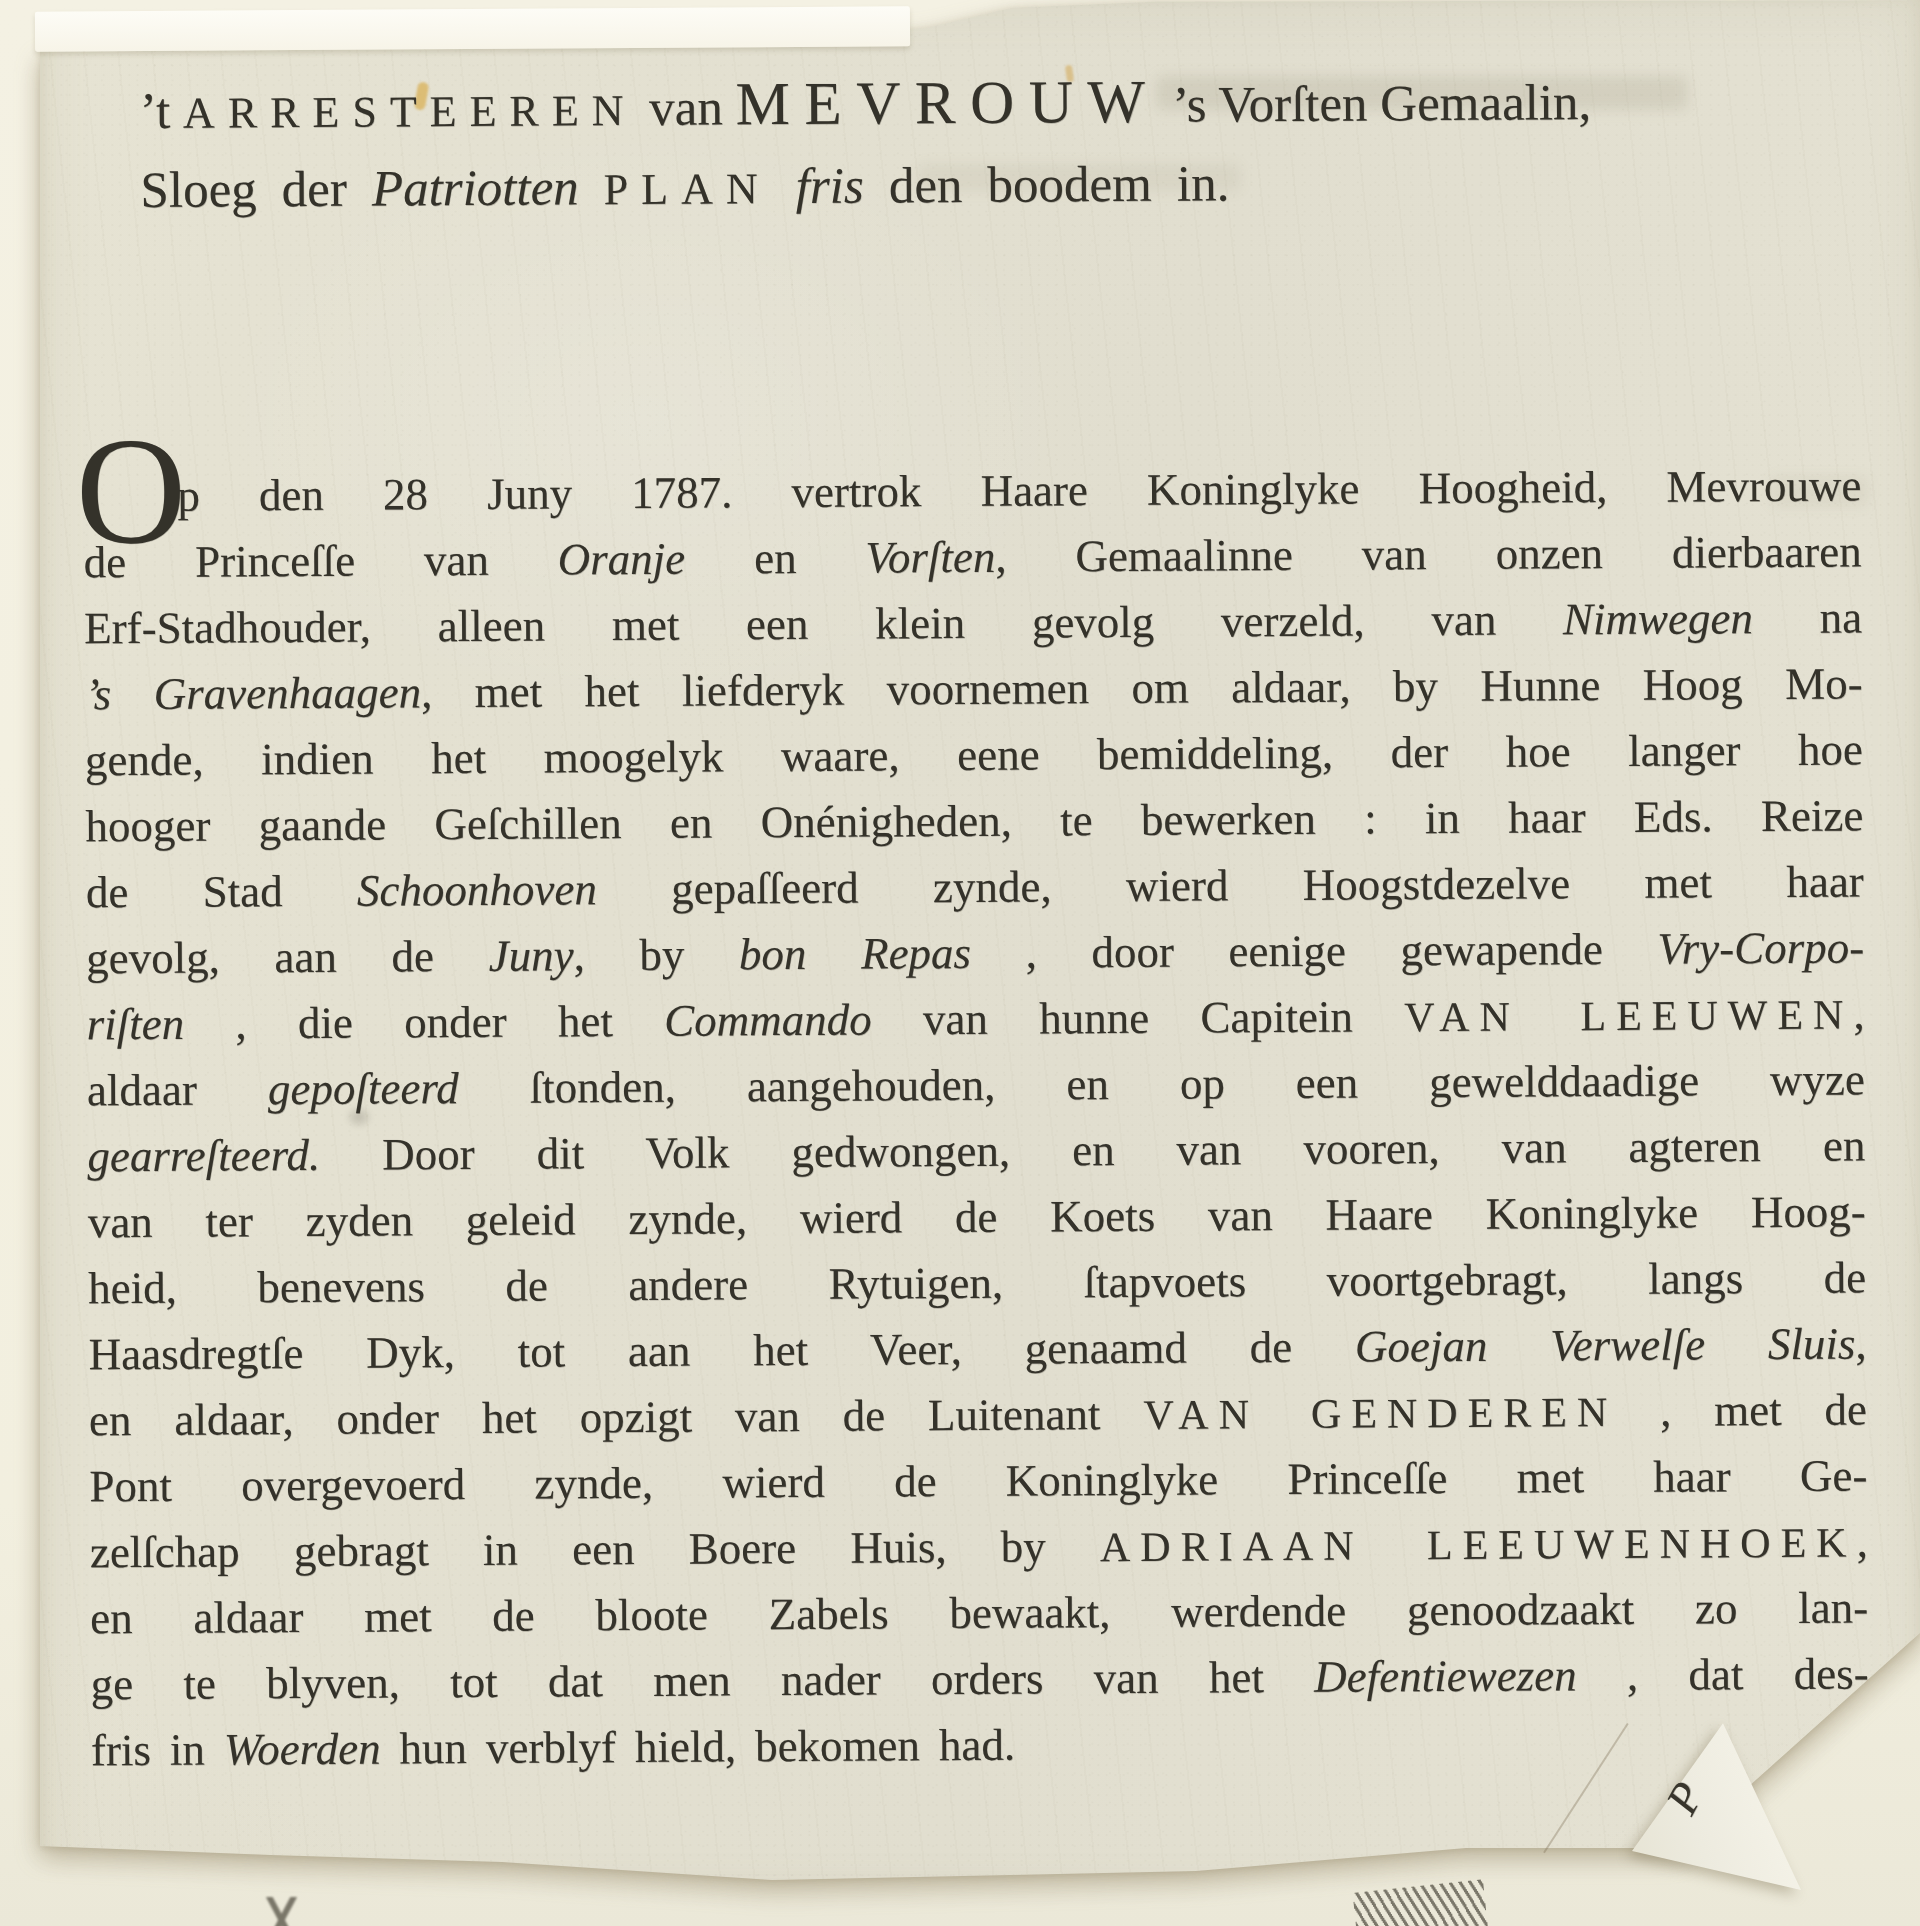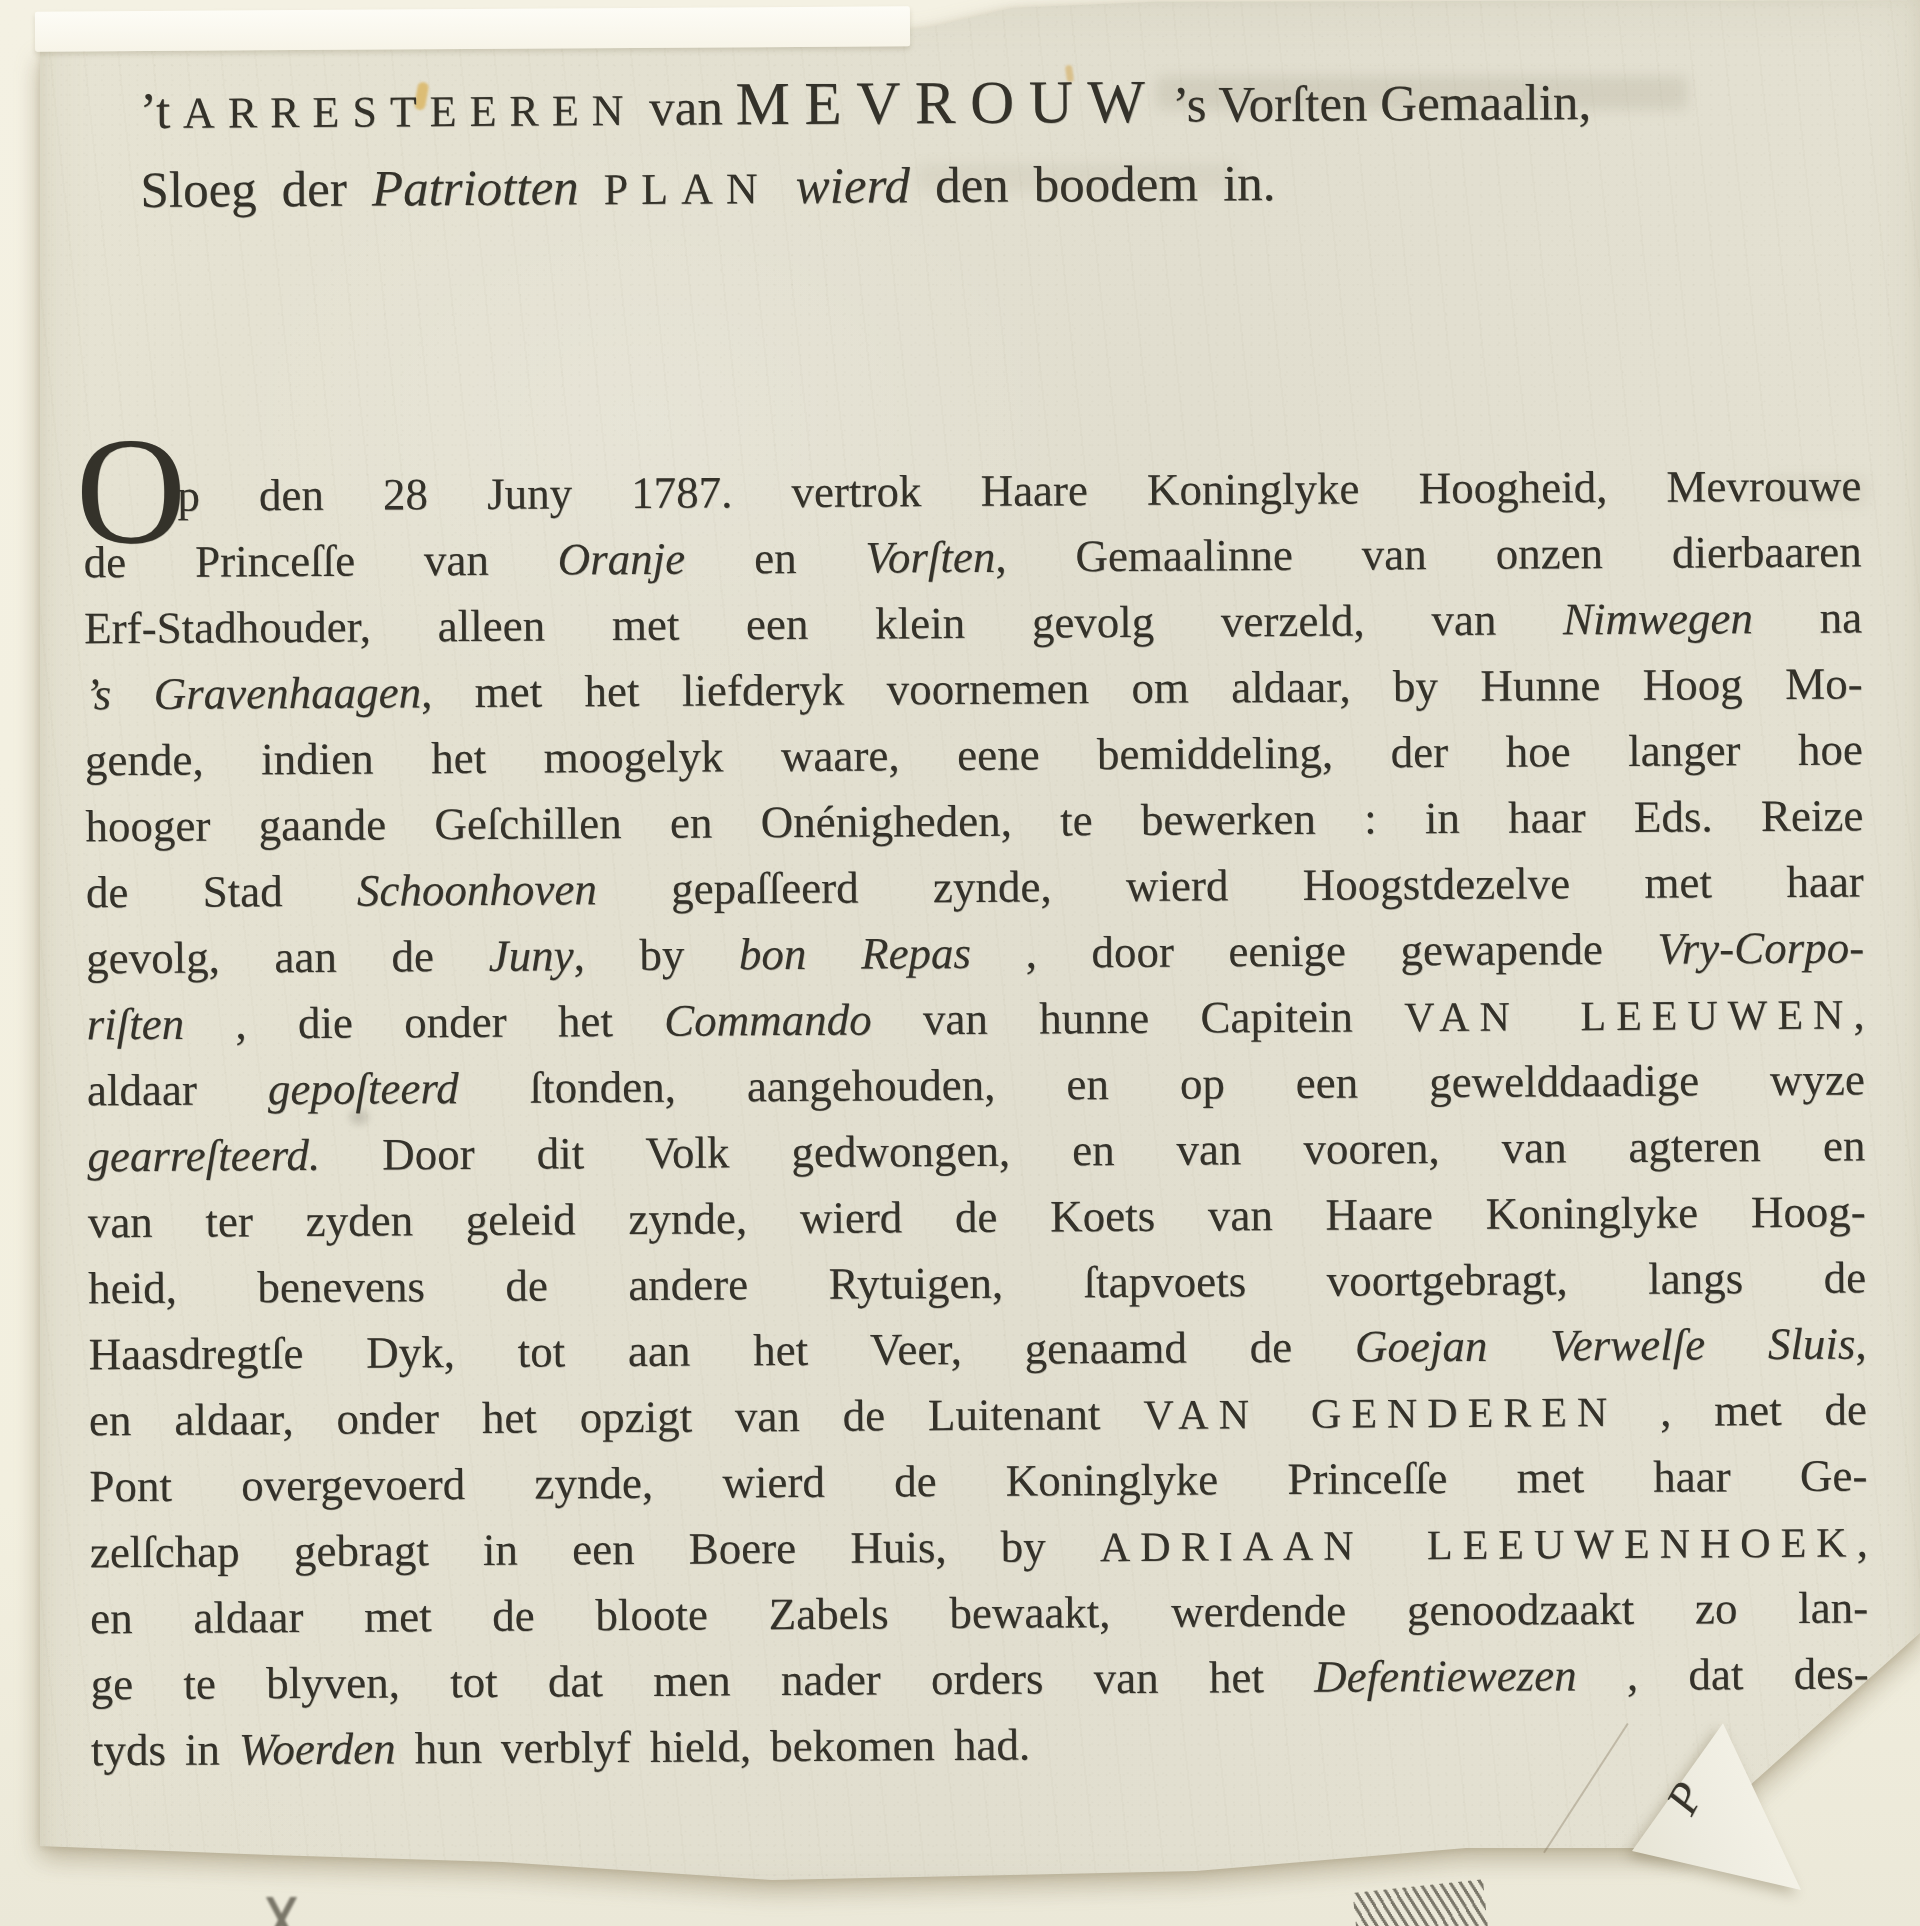--- a/index.html
+++ b/index.html
@@ -140,21 +140,21 @@
 
 <div class="fold-facet">
   <div class="facet"></div>
 </div>
 <div class="fold-crease"></div>
 <div class="fold-mark inked">P</div>
 
 <div class="content">
   <div class="title-block inked">
     <div class="title-line title-line-1"><span class="seg-p">’t </span><span class="seg-c">ARRESTEEREN</span><span class="seg-p"> van </span><span class="seg-C">MEVROUW</span><span class="seg-p"> ’s Vorſten Gemaalin,</span></div>
-    <div class="title-line title-line-2"><span class="seg-p">Sloeg der </span><span class="seg-i">Patriotten</span><span class="seg-p"> </span><span class="seg-c">PLAN</span><span class="seg-p"> </span><span class="seg-i">wierd</span><span class="seg-p"> den boodem in.</span></div>
+    <div class="title-line title-line-2"><span class="seg-p">Sloeg der </span><span class="seg-i">Patriotten</span><span class="seg-p"> </span><span class="seg-c">PLAN</span><span class="seg-p"> </span><span class="seg-i">fris</span><span class="seg-p"> den boodem in.</span></div>
   </div>
   <div class="bodytext inked">
     <span class="drop-cap">O</span>
     <div>
         <div class="line line-first"><span class="seg-p">p den 28 Juny 1787. vertrok Haare Koninglyke Hoogheid, Mevrouwe</span></div>
         <div class="line"><span class="seg-p">de Princeſſe van </span><span class="seg-i">Oranje</span><span class="seg-p"> en </span><span class="seg-i">Vorſten</span><span class="seg-p">, Gemaalinne van onzen dierbaaren</span></div>
         <div class="line"><span class="seg-p">Erf-Stadhouder, alleen met een klein gevolg verzeld, van </span><span class="seg-i">Nimwegen</span><span class="seg-p"> na</span></div>
         <div class="line"><span class="seg-i">’s Gravenhaagen</span><span class="seg-p">, met het liefderyk voornemen om aldaar, by Hunne Hoog Mo-</span></div>
         <div class="line"><span class="seg-p">gende, indien het moogelyk waare, eene bemiddeling, der hoe langer hoe</span></div>
         <div class="line"><span class="seg-p">hooger gaande Geſchillen en Onénigheden, te bewerken : in haar Eds. Reize</span></div>
@@ -164,17 +164,17 @@
         <div class="line"><span class="seg-p">aldaar </span><span class="seg-i">gepoſteerd</span><span class="seg-p"> ſtonden, aangehouden, en op een gewelddaadige wyze</span></div>
         <div class="line"><span class="seg-i">gearreſteerd.</span><span class="seg-p"> Door dit Volk gedwongen, en van vooren, van agteren en</span></div>
         <div class="line"><span class="seg-p">van ter zyden geleid zynde, wierd de Koets van Haare Koninglyke Hoog-</span></div>
         <div class="line"><span class="seg-p">heid, benevens de andere Rytuigen, ſtapvoets voortgebragt, langs de</span></div>
         <div class="line"><span class="seg-p">Haasdregtſe Dyk, tot aan het Veer, genaamd de </span><span class="seg-i">Goejan Verwelſe Sluis</span><span class="seg-p">,</span></div>
         <div class="line"><span class="seg-p">en aldaar, onder het opzigt van de Luitenant </span><span class="seg-c">VAN GENDEREN</span><span class="seg-p"> , met de</span></div>
         <div class="line"><span class="seg-p">Pont overgevoerd zynde, wierd de Koninglyke Princeſſe met haar Ge-</span></div>
         <div class="line"><span class="seg-p">zelſchap gebragt in een Boere Huis, by </span><span class="seg-c">ADRIAAN LEEUWENHOEK</span><span class="seg-p">,</span></div>
         <div class="line"><span class="seg-p">en aldaar met de bloote Zabels bewaakt, werdende genoodzaakt zo lan-</span></div>
         <div class="line"><span class="seg-p">ge te blyven, tot dat men nader orders van het </span><span class="seg-i">Defentiewezen</span><span class="seg-p"> , dat des-</span></div>
-        <div class="line line-last"><span class="seg-p">tyds in </span><span class="seg-i">Woerden</span><span class="seg-p"> hun verblyf hield, bekomen had.</span></div>
+        <div class="line line-last"><span class="seg-p">fris in </span><span class="seg-i">Woerden</span><span class="seg-p"> hun verblyf hield, bekomen had.</span></div>
       </div>
   </div>
 </div>
 
 
 </body></html>

